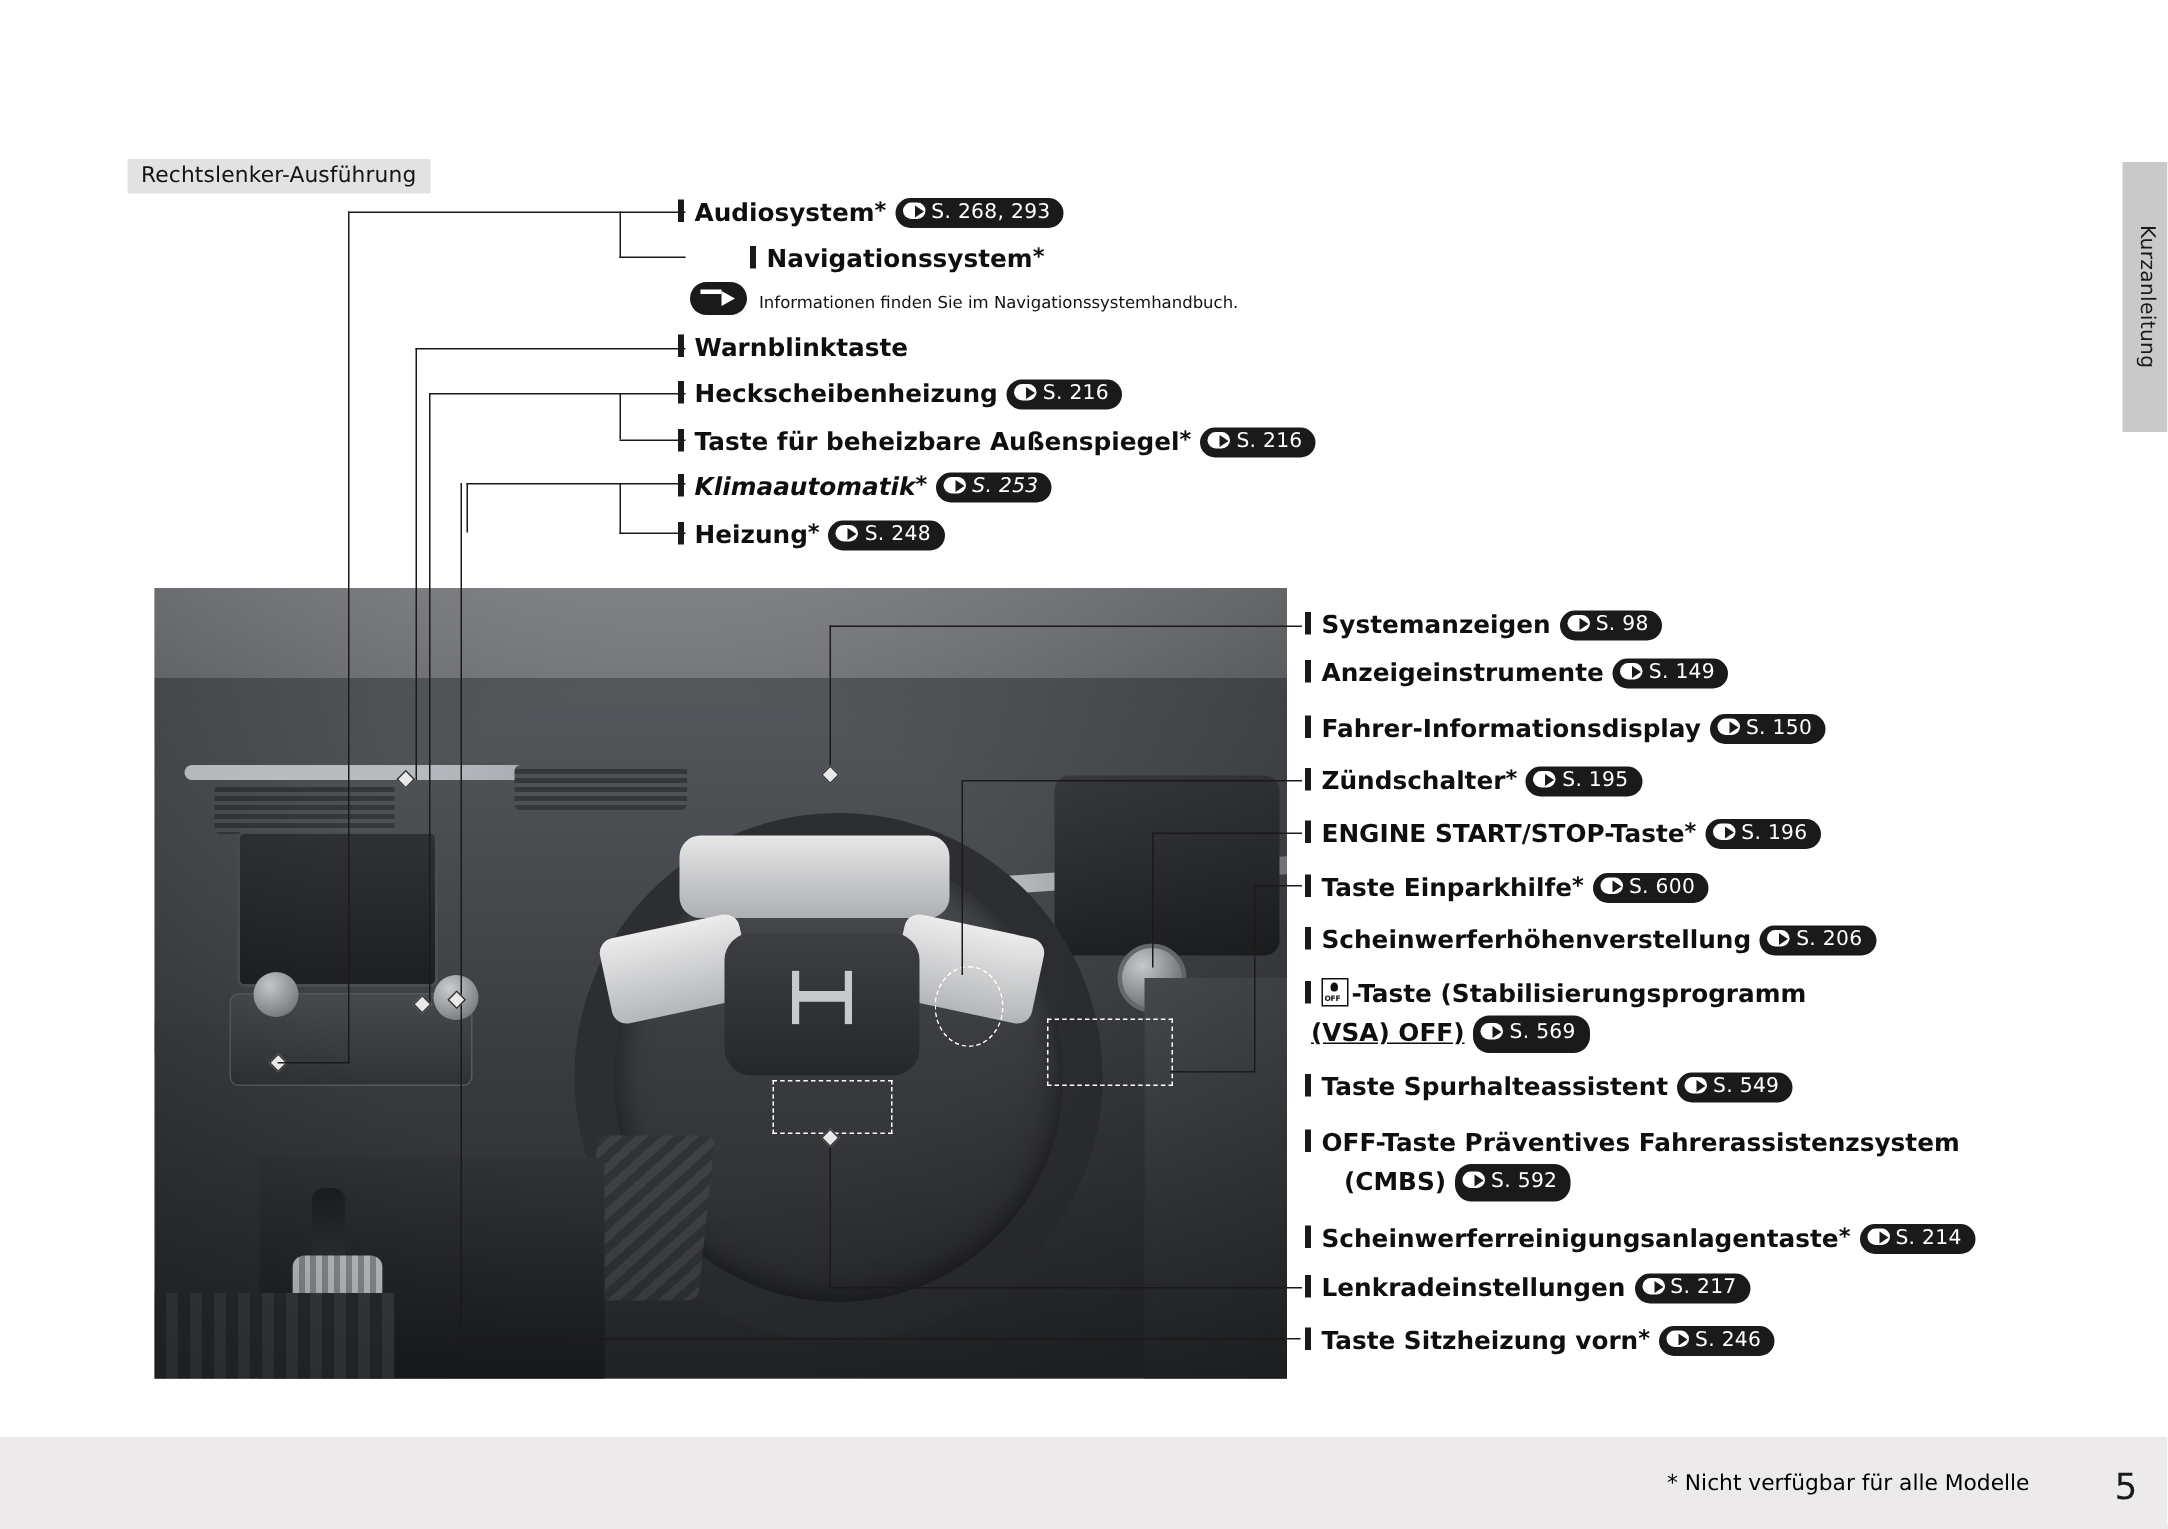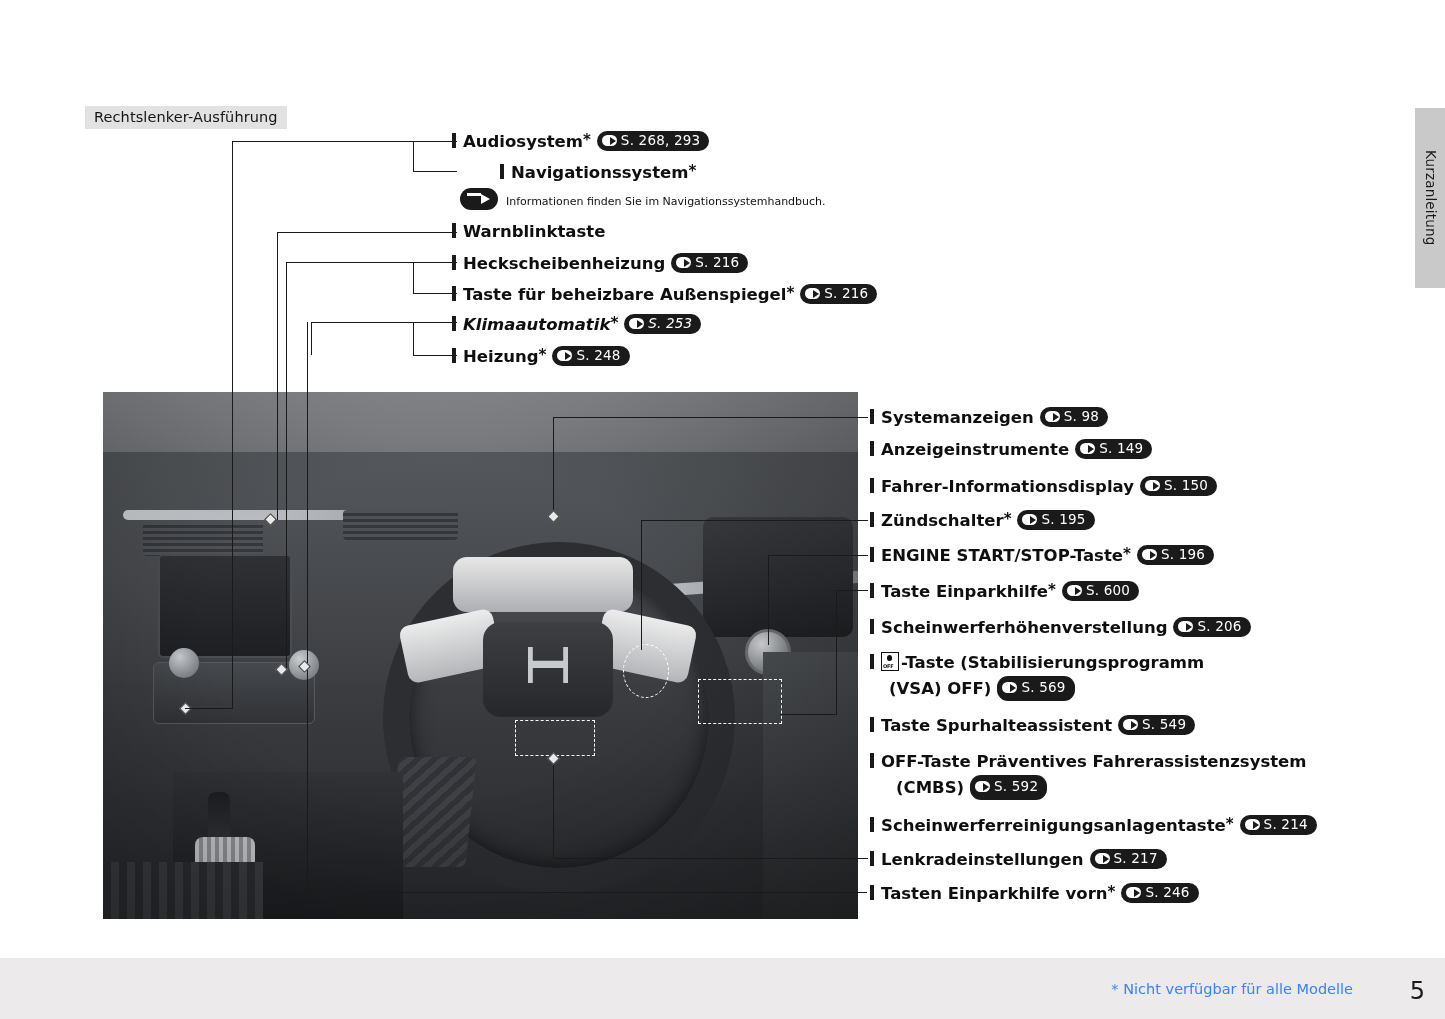--- a/index.html
+++ b/index.html
@@ -29,21 +29,21 @@
     font-size:13.5px; color:#1a1a1a; letter-spacing:0.2px;
     font-family:"DejaVu Sans", sans-serif;
   }
   .footer-band{
     position:absolute;left:0;bottom:0;width:1445px;height:61px;background:#eceaea;
   }
   .page-num{
     position:absolute; right:20px; bottom:14px; font-size:24px; color:#1a1a1a;
   }
   .footnote{
-    position:absolute; right:92px; bottom:22px; font-size:14.5px; color:#3b82f6;
+    position:absolute; right:92px; bottom:22px; font-size:14.5px; color:#000000;
   }
   
   .title-chip{
     position:absolute; left:85px; top:106px;
     background:#e2e2e2; color:#141414;
     font-size:14.5px; padding:3px 9px 4px 9px;
     letter-spacing:0.1px;
   }
   
   .photo{
@@ -400,41 +400,41 @@
   <div class="callout" style="left:870px;top:581px;">
     <span class="bar"></span><span>Taste Einparkhilfe</span><span class="sup">*</span><span class="pageref"><span class="arrow"></span><span>S. 600</span></span>
   </div>
 
   <div class="callout" style="left:870px;top:617px;">
     <span class="bar"></span><span>Scheinwerferhöhenverstellung</span><span class="pageref"><span class="arrow"></span><span>S. 206</span></span>
   </div>
 
   <div class="callout" style="left:870px;top:650px;white-space:normal;width:420px;line-height:1.6;">
     <span class="bar"></span><span class="vsa-icon"></span><span>-Taste (Stabilisierungsprogramm</span><br>
-    <span style="margin-left:19px;">(VSA) OFF)</span><span class="pageref"><span class="arrow"></span><span>S. 569</span></span>
+    <span style="margin-left:4px;text-decoration:underline;">(VSA) OFF)</span><span class="pageref"><span class="arrow"></span><span>S. 569</span></span>
   </div>
 
   <div class="callout" style="left:870px;top:715px;">
     <span class="bar"></span><span>Taste Spurhalteassistent</span><span class="pageref"><span class="arrow"></span><span>S. 549</span></span>
   </div>
 
   <div class="callout" style="left:870px;top:749px;white-space:normal;width:500px;line-height:1.6;">
     <span class="bar"></span><span>OFF-Taste Präventives Fahrerassistenzsystem</span><br>
     <span style="margin-left:26px;">(CMBS)</span><span class="pageref"><span class="arrow"></span><span>S. 592</span></span>
   </div>
 
   <div class="callout" style="left:870px;top:815px;">
     <span class="bar"></span><span>Scheinwerferreinigungsanlagentaste</span><span class="sup">*</span><span class="pageref"><span class="arrow"></span><span>S. 214</span></span>
   </div>
 
   <div class="callout" style="left:870px;top:849px;">
     <span class="bar"></span><span>Lenkradeinstellungen</span><span class="pageref"><span class="arrow"></span><span>S. 217</span></span>
   </div>
 
   <div class="callout" style="left:870px;top:883px;">
-    <span class="bar"></span><span>Tasten Einparkhilfe vorn</span><span class="sup">*</span><span class="pageref"><span class="arrow"></span><span>S. 246</span></span>
+    <span class="bar"></span><span>Taste Sitzheizung vorn</span><span class="sup">*</span><span class="pageref"><span class="arrow"></span><span>S. 246</span></span>
   </div>
 
   <div class="footer-band"></div>
   <div class="footnote">* Nicht verfügbar für alle Modelle</div>
   <div class="page-num">5</div>
 
 </div>
 
 </body></html>

